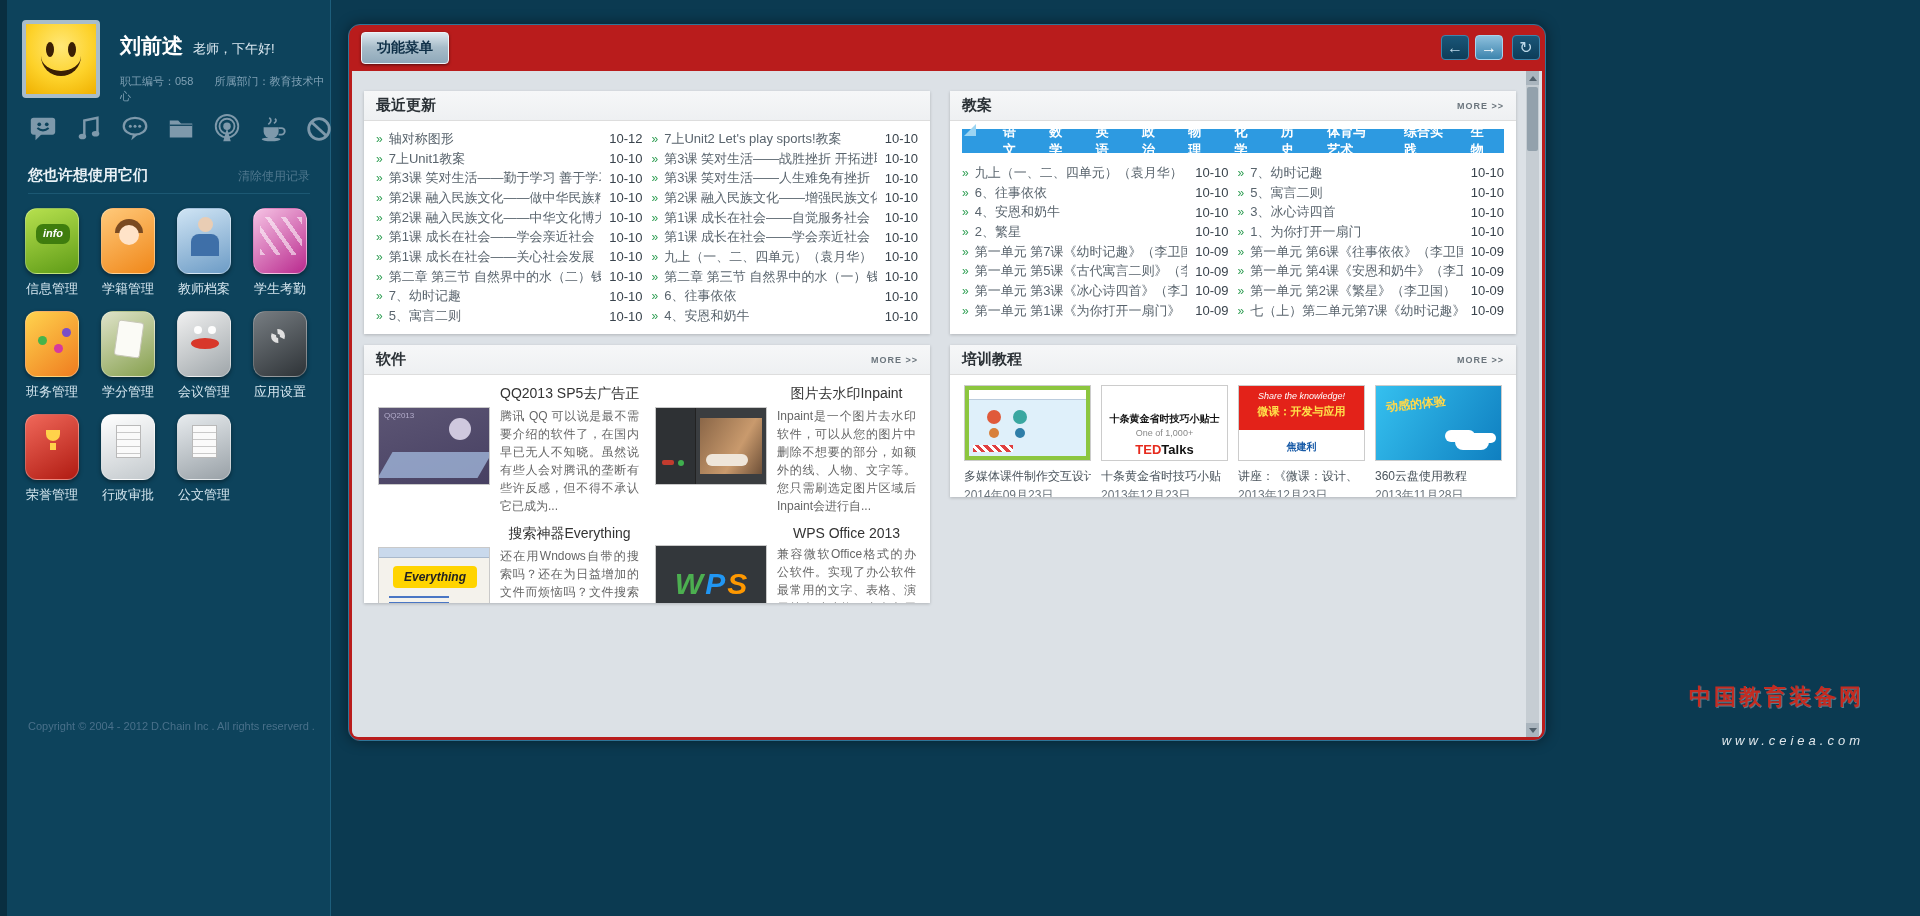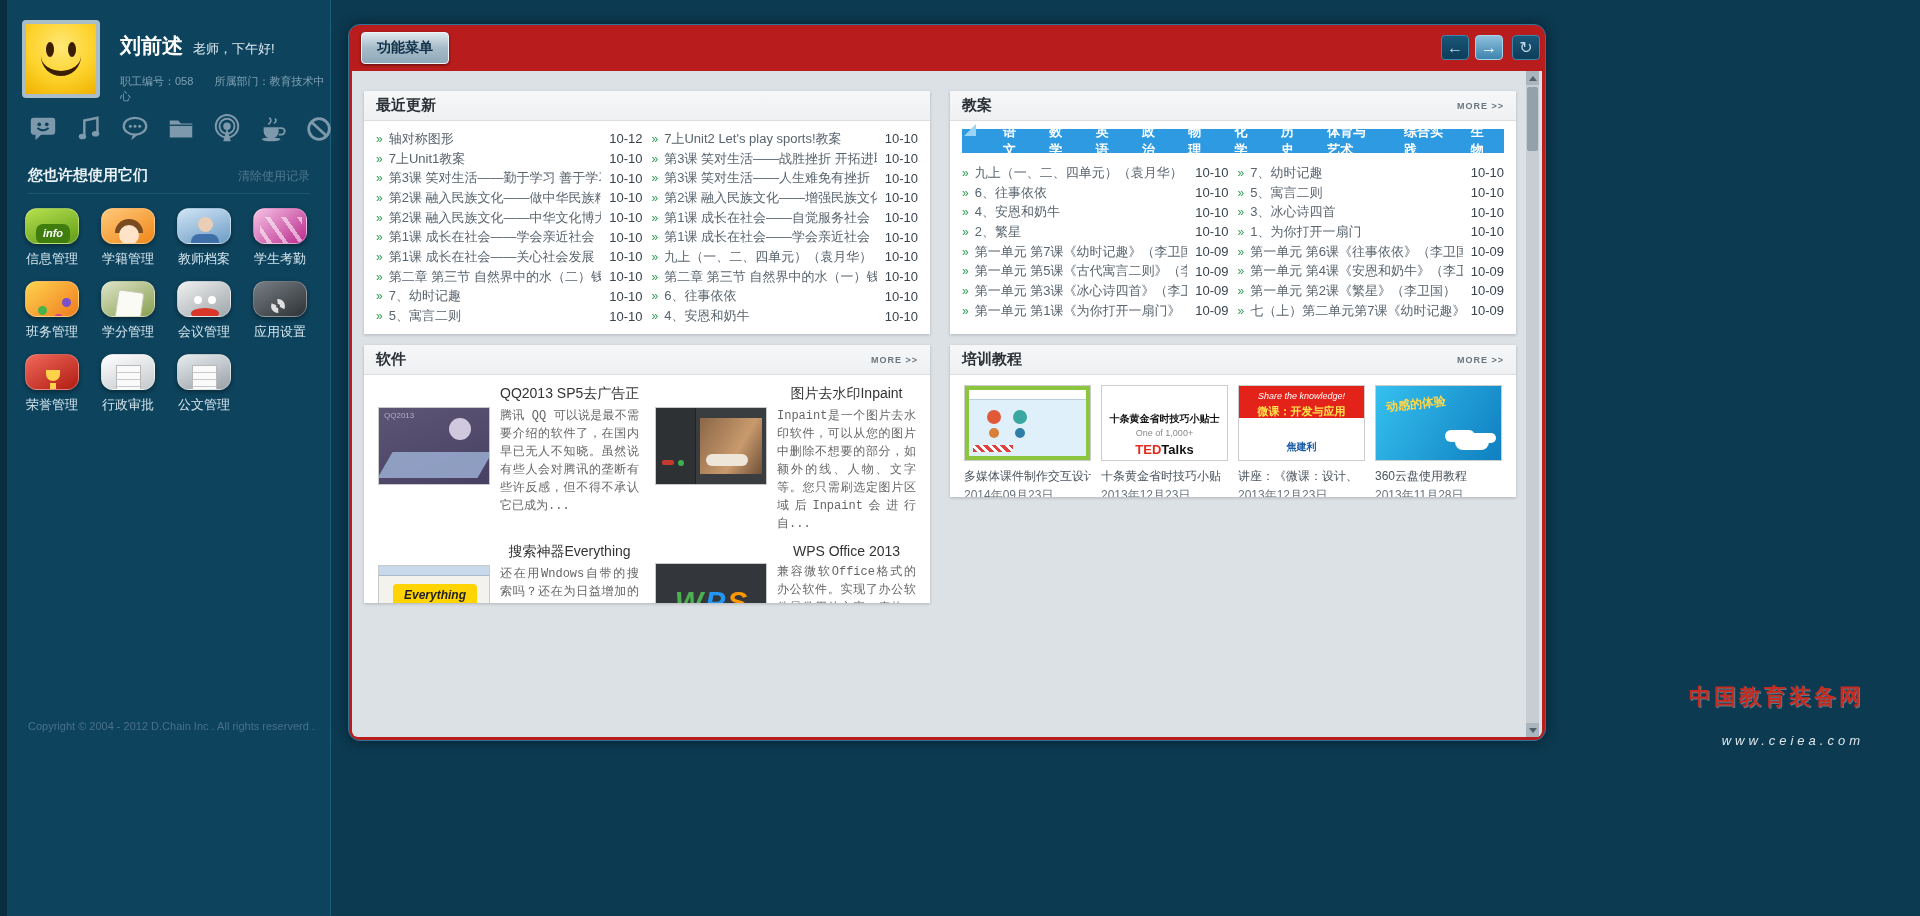--- a/index.html
+++ b/index.html
@@ -28,21 +28,21 @@
   .qicon { width:34px; height:34px; display:inline-flex; align-items:center; justify-content:center; cursor:pointer; }
   .qicon svg { width:30px; height:30px; }
   .suggest-head { position:absolute; left:28px; top:166px; width:282px;
     display:flex; justify-content:space-between; align-items:baseline; }
   .suggest-title { color:#e9f1f6; font-size:15px; font-weight:bold; }
   .clear-link { color:#50788e; font-size:12px; cursor:pointer; }
   .suggest-divider { position:absolute; left:28px; top:193px; width:282px; border-top:1px solid #1c5873; }
   .apps { position:absolute; left:14px; top:208px; width:304px;
     display:grid; grid-template-columns:repeat(4,76px); row-gap:13px; }
   .app { text-align:center; cursor:pointer; }
-  .tile { position:relative; width:54px; height:36px; margin:0 auto; border-radius:12px;
+  .tile { position:relative; width:54px; height:66px; margin:0 auto; border-radius:12px;
     border:1px solid rgba(255,255,255,.28); box-shadow:0 2px 4px rgba(0,0,0,.4); overflow:hidden; }
   .app-label { margin-top:6px; font-size:13px; color:#d5e6ef; }
   .a1  { background:linear-gradient(160deg,#b6e04e,#5f9c17); }
   .a2  { background:linear-gradient(150deg,#ffc97a,#f08719); }
   .a3  { background:linear-gradient(160deg,#cfe4f4,#6d9cc6); }
   .a4  { background:linear-gradient(140deg,#f6c3e4,#b92a8e); }
   .a5  { background:linear-gradient(140deg,#ffd34e,#ef7c1f); }
   .a6  { background:linear-gradient(150deg,#dfe3c9,#86a04e); }
   .a7  { background:linear-gradient(150deg,#f0f0f0,#9fa6aa); }
   .a8  { background:linear-gradient(150deg,#777d82,#2e3337); }
@@ -112,21 +112,21 @@
   .tabs::before { content:""; position:absolute; left:2px; top:-5px;
     border-left:12px solid transparent; border-bottom:12px solid #9bd4f2; }
   .tab { color:#fff; font-weight:bold; font-size:13px; padding:0 13px; cursor:pointer; }
   
   .sw-grid { display:grid; grid-template-columns:1fr 1fr; column-gap:16px; row-gap:10px; padding:10px 14px; }
   .sw-item { min-width:0; }
   .sw-title { margin-left:122px; text-align:center; font-size:14px; color:#333; margin-bottom:4px;
     white-space:nowrap; overflow:hidden; cursor:pointer; }
   .sw-row { display:flex; gap:10px; }
   .sw-thumb { width:112px; height:78px; border:1px solid #c9c9c9; flex:none; position:relative; overflow:hidden; cursor:pointer; }
-  .sw-desc { flex:1; min-width:0; font-size:12px; color:#666; line-height:1.5; text-align:justify;font-family:Liberation Mono, monospace; }
+  .sw-desc { flex:1; min-width:0; font-size:12px; color:#666; line-height:1.5; text-align:justify; }
   .th-qq { background:linear-gradient(160deg,#5c5574,#474062); }
   .th-qq .moon { position:absolute; right:18px; top:10px; width:22px; height:22px; border-radius:50%; background:#cfc8de; }
   .th-qq .ground { position:absolute; left:6px; bottom:6px; width:100px; height:26px; background:#9fb4d8;
     transform:skewX(-30deg); opacity:.8; }
   .th-qq .label { position:absolute; left:5px; top:3px; font-size:8px; color:#b3accb; }
   .th-inpaint { background:#3a3d40; }
   .th-inpaint .toolbar { position:absolute; left:0; top:0; width:40px; height:78px; background:#2e3134;
     border-right:1px solid #222; }
   .th-inpaint .btn-r { position:absolute; left:6px; top:52px; width:12px; height:5px; background:#c23b2e; border-radius:2px; }
   .th-inpaint .btn-g { position:absolute; left:22px; top:52px; width:6px; height:6px; background:#3faf4e; border-radius:50%; }
@@ -159,21 +159,21 @@
     box-shadow:0 16px 0 -2px #2f7ea8; }
   .tt1 .stripe { position:absolute; left:8px; bottom:8px; width:40px; height:7px;
     background:repeating-linear-gradient(45deg,#e04040 0 3px,#fff 3px 6px); }
   .tt2 { background:#ffffff; text-align:center; padding-top:26px; }
   .tt2 .l1 { font-size:10px; font-weight:bold; color:#111; }
   .tt2 .l2 { font-size:9px; color:#888; margin-top:2px; }
   .tt2 .l3 { margin-top:4px; font-size:13px; font-weight:bold; }
   .tt2 .ted { color:#e62b1e; } .tt2 .talks { color:#111; }
   .tt2 .l4 { font-size:6px; color:#aaa; margin-top:3px; }
   .tt3 { background:#ffffff; }
-  .tt3 .red { position:absolute; left:0; top:0; right:0; height:32px; background:#e32219; text-align:center; padding-top:5px; }
+  .tt3 .red { position:absolute; left:0; top:0; right:0; height:44px; background:#e32219; text-align:center; padding-top:5px; }
   .tt3 .script { font-size:9px; font-style:italic; color:#fff; }
   .tt3 .yel { font-size:11px; font-weight:bold; color:#ffe24a; margin-top:3px; }
   .tt3 .author { position:absolute; left:0; right:0; bottom:6px; text-align:center; font-size:10px; color:#1a5ca8; font-weight:bold; }
   .tt4 { background:linear-gradient(120deg,#35c0ef,#0f7fc0); }
   .tt4 .cloud { position:absolute; right:12px; bottom:10px; width:34px; height:16px; background:#fff; border-radius:10px;
     box-shadow:-12px -6px 0 -2px #fff, 10px -4px 0 -3px #fff; }
   .tt4 .label { position:absolute; left:10px; top:10px; font-size:12px; font-weight:bold; color:#ffd84a; transform:rotate(-6deg); }
   
   .sb { position:absolute; right:3px; top:0; bottom:0; width:13px; background:#c6cdd3; border-radius:0 0 5px 0; }
   .sb-up,.sb-dn { position:absolute; left:0; width:13px; height:14px; background:#aab5be; cursor:pointer; }

